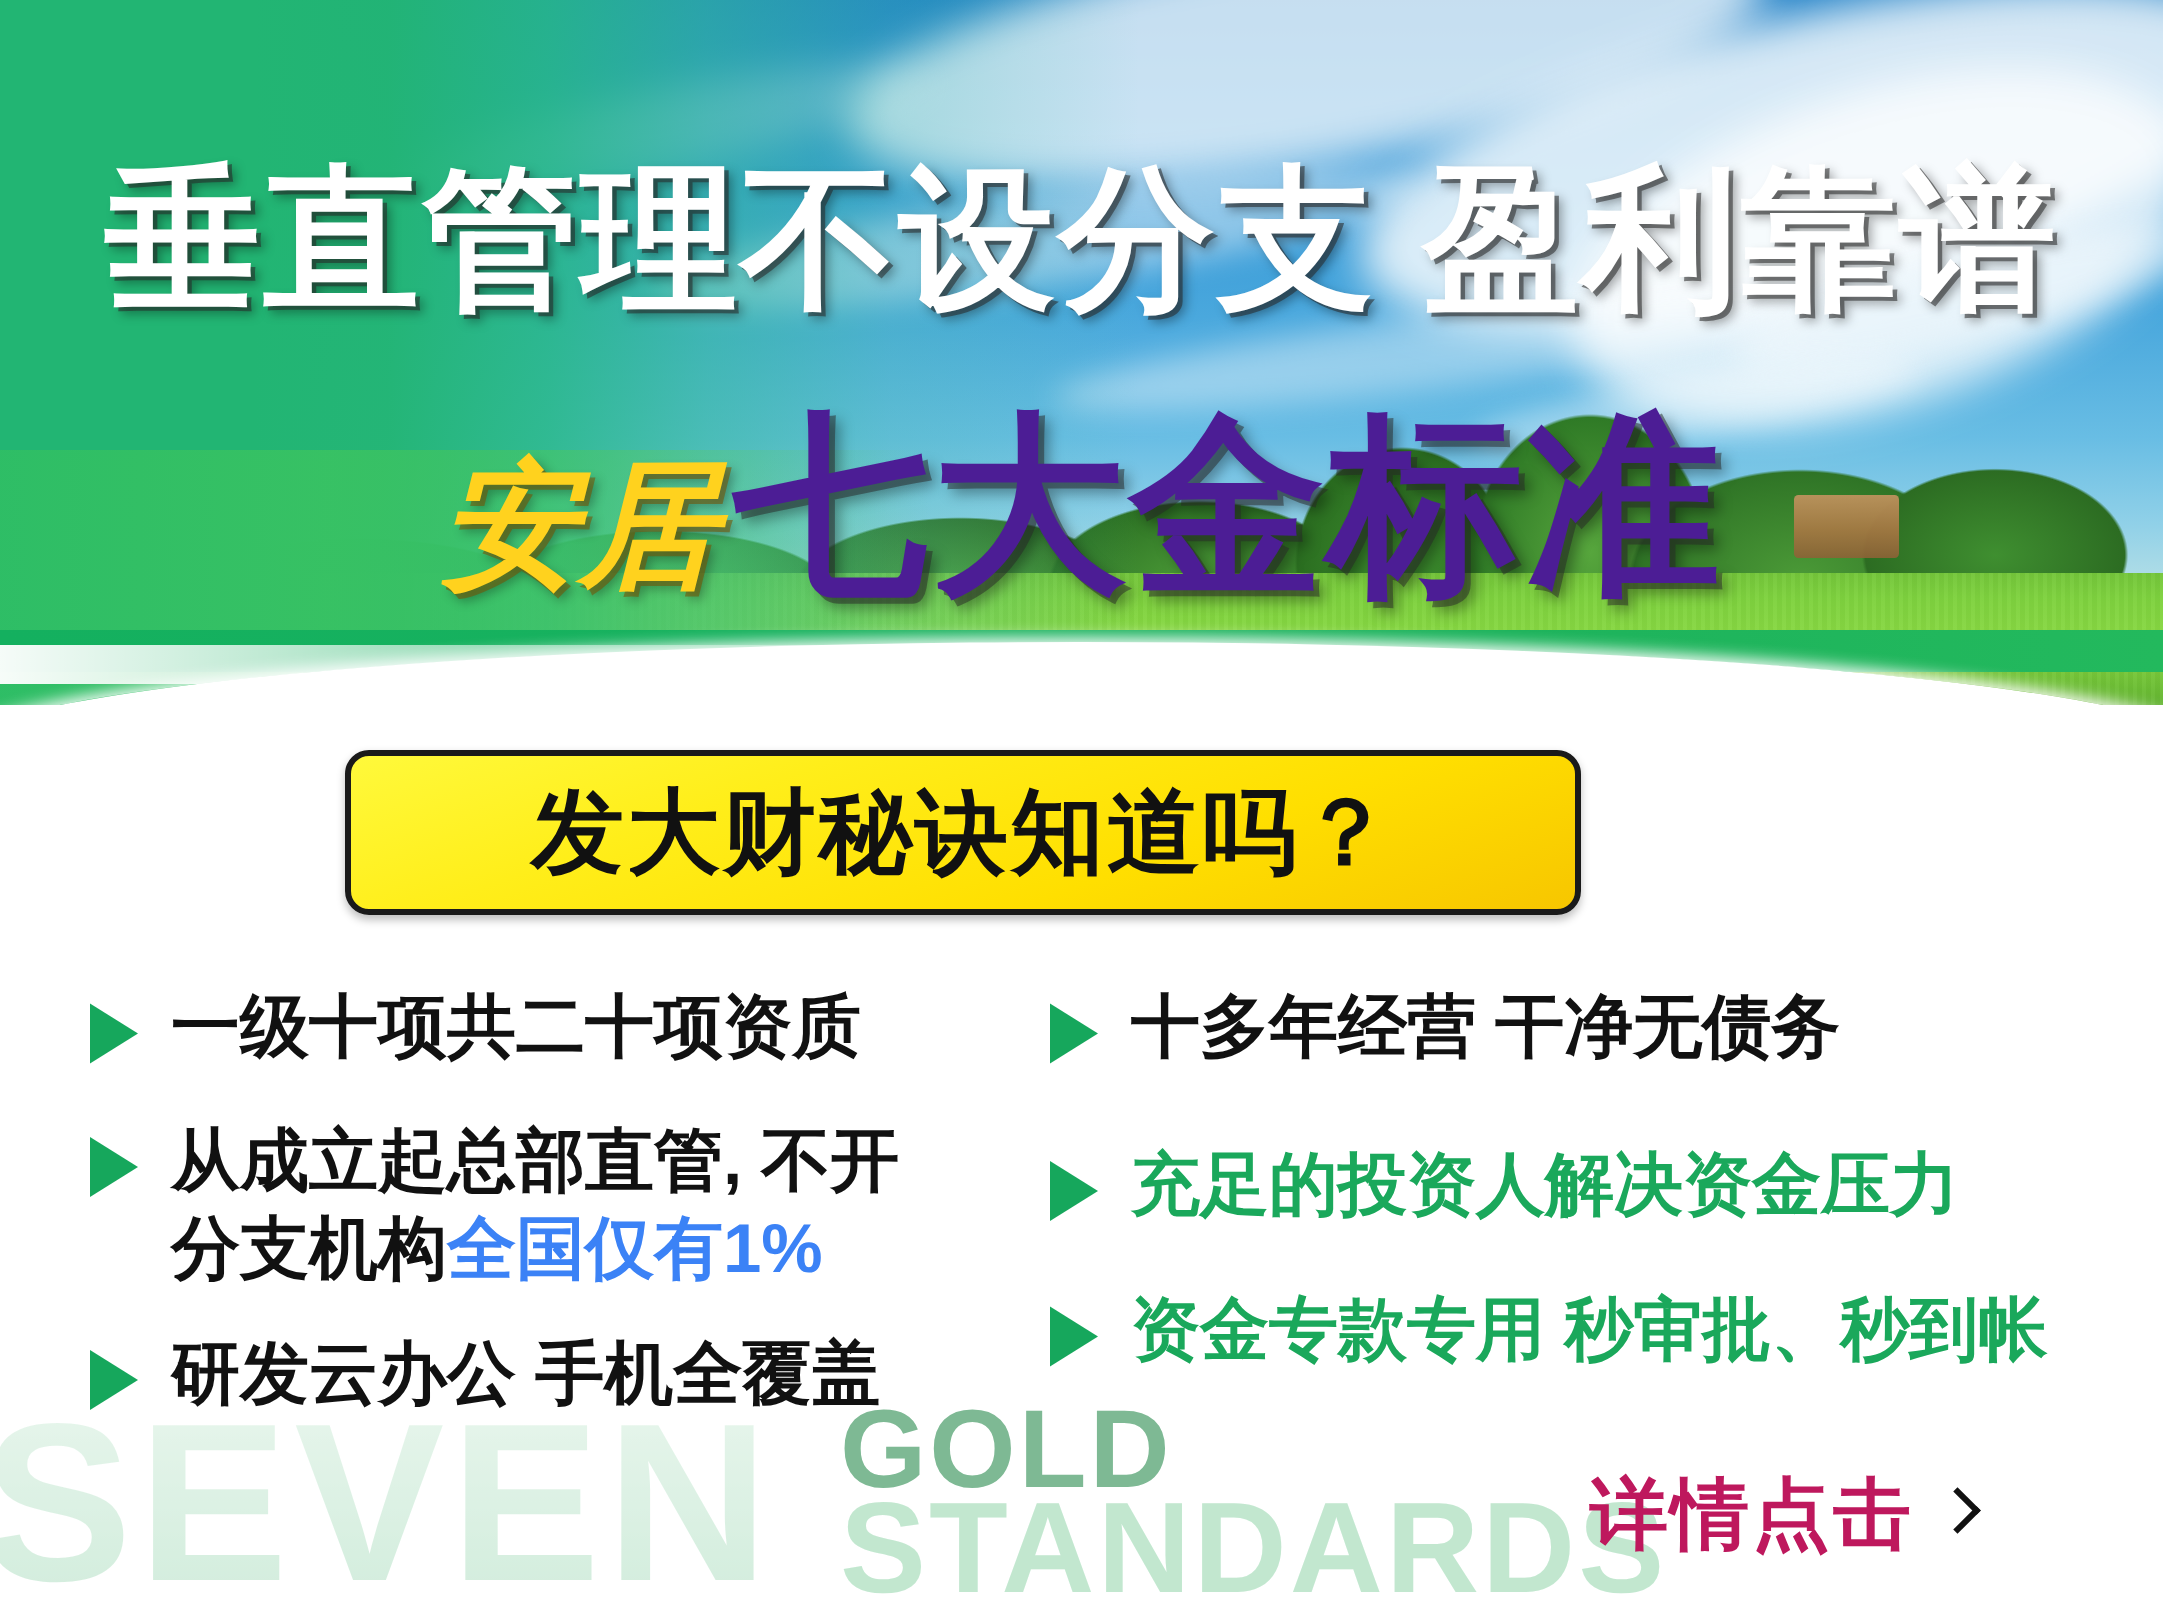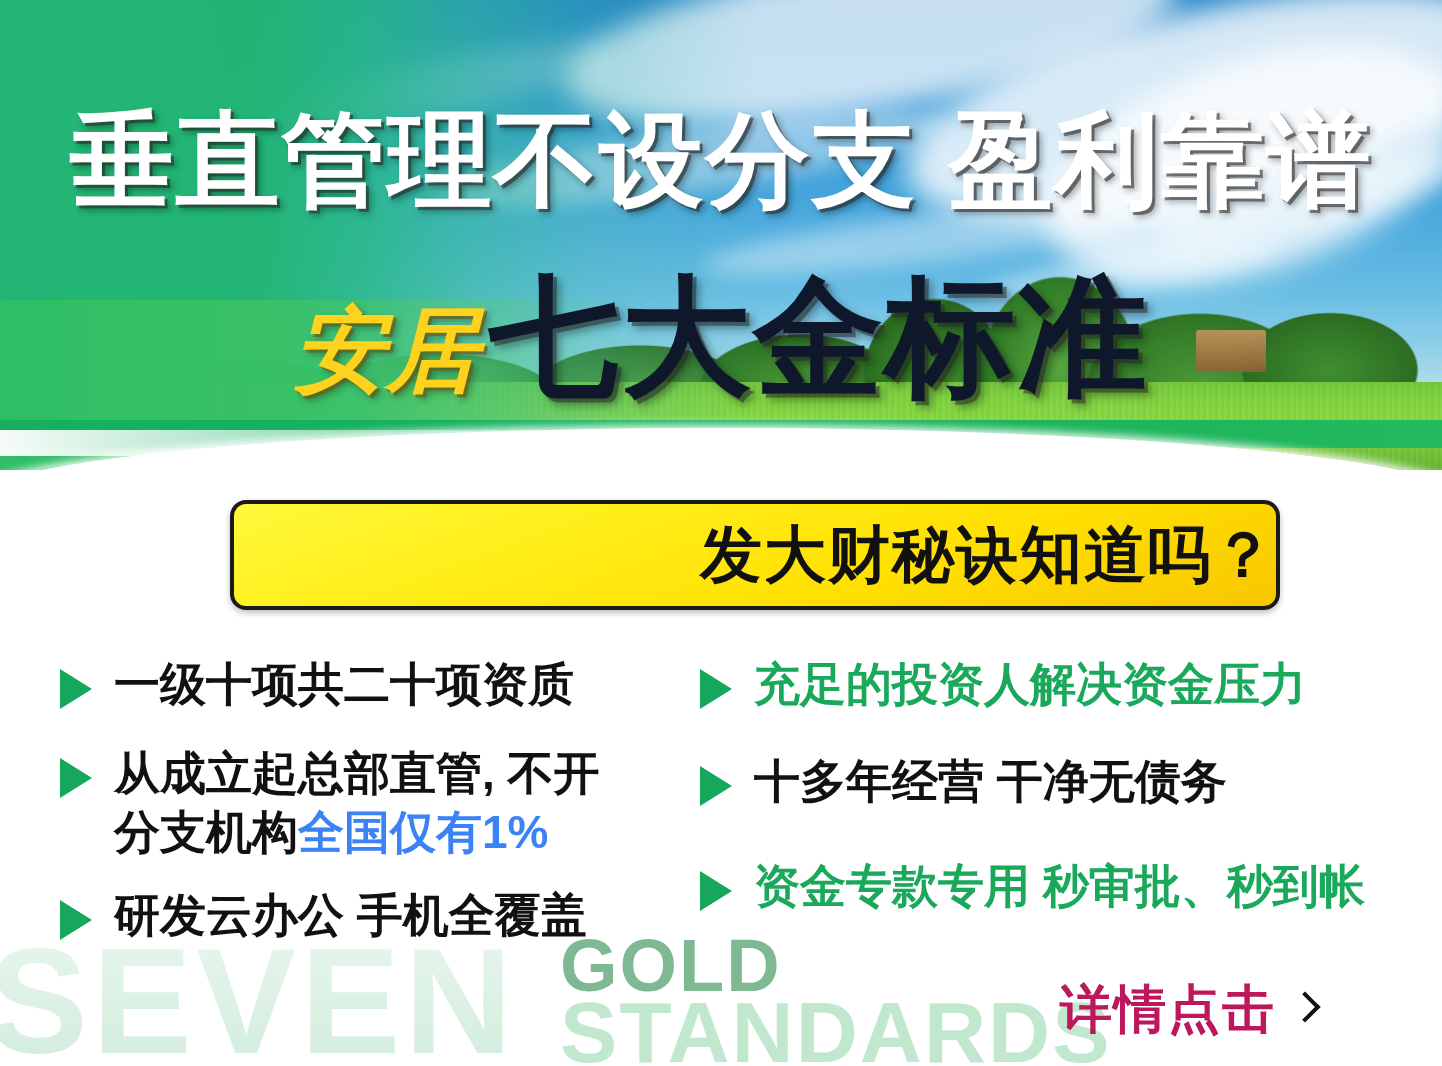--- a/index.html
+++ b/index.html
@@ -101,31 +101,31 @@
     position:absolute; left:0; right:0; top:272px; text-align:center;
     line-height:1; white-space:nowrap;
   }
   .anju{
     font-size:92px; font-weight:bold; color:#ffd21e; font-style:italic;
     letter-spacing:1px;
     text-shadow: 3px 3px 0 rgba(120,80,0,.55), 5px 5px 7px rgba(0,0,0,.3);
     display:inline-block; vertical-align:baseline;text-align:center;
   }
   .seven-gold{
-    font-size:130px; font-weight:bold; color:#0f172a; letter-spacing:2px;
+    font-size:130px; font-weight:bold; color:#4c1d95; letter-spacing:2px;
     text-shadow: 4px 4px 0 rgba(40,40,40,.5), 7px 7px 9px rgba(0,0,0,.35);
     display:inline-block; vertical-align:baseline; margin-left:10px;text-align:center;
   }
 
   
   .banner{
-    position:absolute; left:230px; top:500px; width:1050px; height:110px;
+    position:absolute; left:230px; top:500px; width:824px; height:110px;
     background:linear-gradient(160deg,#fff93b 0%, #ffee1a 30%, #ffdf00 66%, #f7c600 100%);
     border:4px solid #1a1a1a; border-radius:16px;
-    display:flex; align-items:center; justify-content:flex-end;
+    display:flex; align-items:center; justify-content:center;
     box-shadow:0 3px 6px rgba(0,0,0,.25);
   }
   .banner-text{
     font-size:62px; font-weight:bold; color:#111; letter-spacing:2px; white-space:nowrap;
   }
 
   
   .wm{ position:absolute; left:0; bottom:0; width:1176px; height:140px; pointer-events:none; }
   .wm-seven{
     position:absolute; left:-12px; bottom:-22px;
@@ -235,28 +235,28 @@
 
       <div class="feat">
         <span class="bullet"></span>
         <span class="feat-text">研发云办公  手机全覆盖</span>
       </div>
 
     </div>
 
     <div class="col col-right">
 
+      <div class="feat f-r1">
+        <span class="bullet"></span>
+        <span class="feat-text">十多年经营  干净无债务</span>
+      </div>
+
       <div class="feat f-r2">
         <span class="bullet"></span>
         <span class="feat-text green">充足的投资人解决资金压力</span>
-      </div>
-
-      <div class="feat f-r1">
-        <span class="bullet"></span>
-        <span class="feat-text">十多年经营  干净无债务</span>
       </div>
 
       <div class="feat">
         <span class="bullet"></span>
         <span class="feat-text green">资金专款专用  秒审批、秒到帐</span>
       </div>
 
     </div>
   </div>
 

